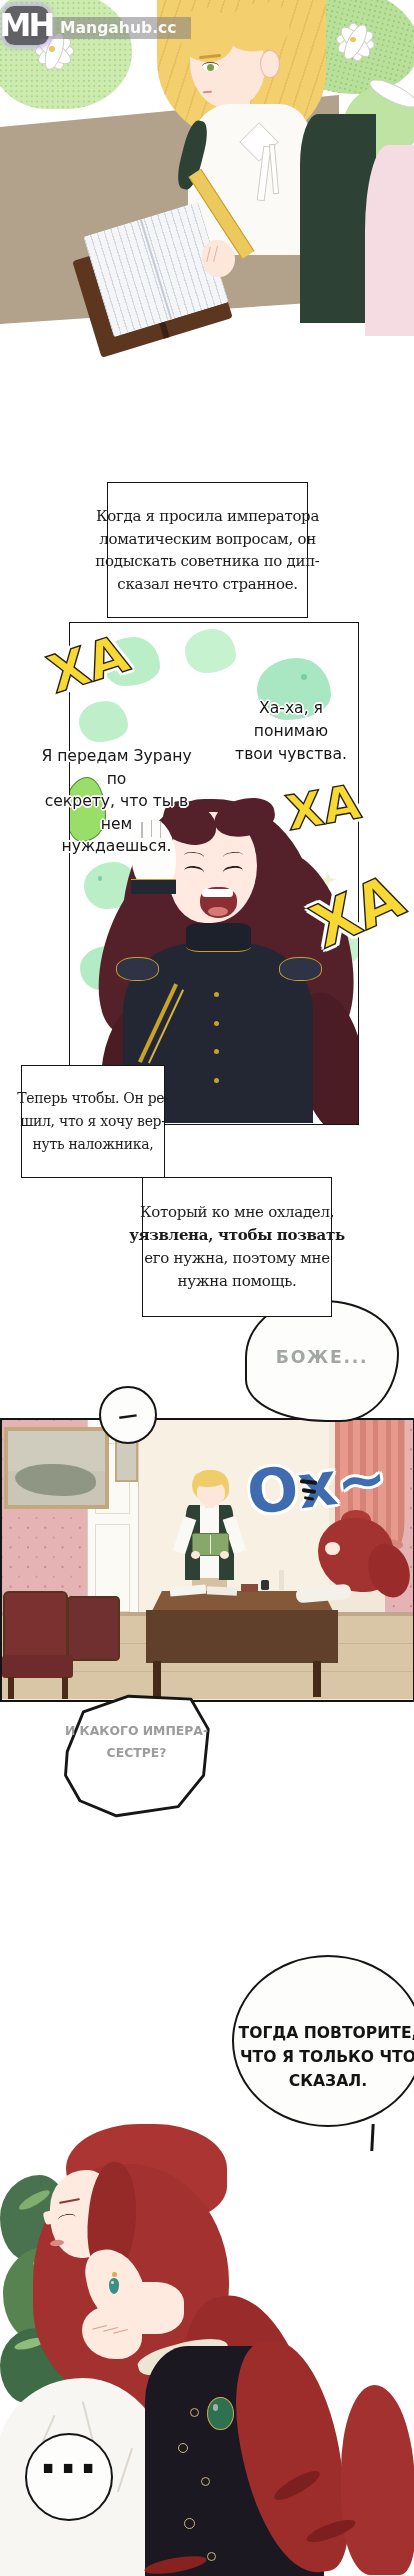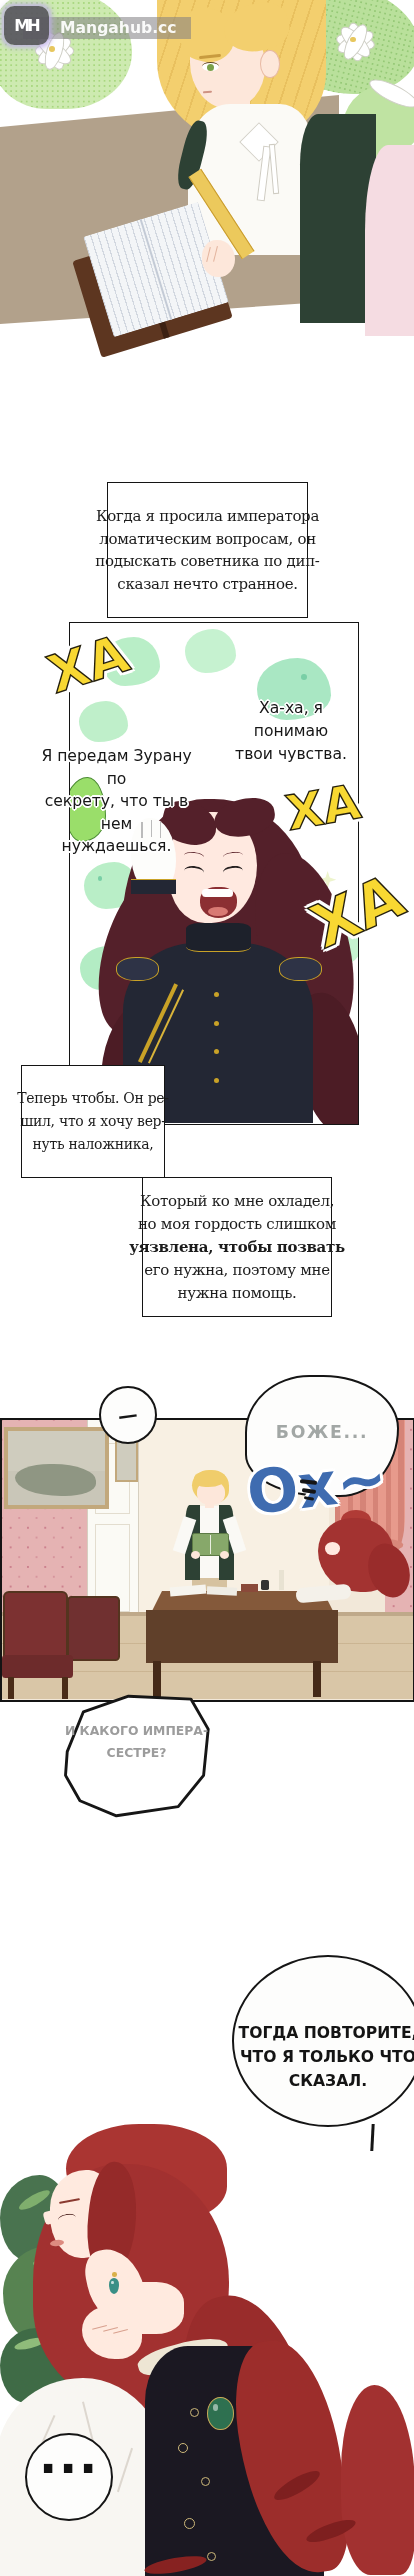--- a/index.html
+++ b/index.html
@@ -73,21 +73,21 @@
     </div>
     <div class="a skin" style="left:202px;top:240px;width:33px;height:37px;border-radius:45% 55% 50% 50%;">
       <div class="a" style="left:5.8px;top:7px;width:1.2px;height:15px;background:#e3b49e;transform:rotate(14deg);"></div>
       <div class="a" style="left:12.7px;top:5.8px;width:1.2px;height:16px;background:#e3b49e;transform:rotate(14deg);"></div>
     </div>
   </div>
 
   <div class="a" style="left:0;top:0;width:196px;height:52px;z-index:10;">
     <div class="a" style="left:23px;top:17.3px;width:168px;height:22px;background:rgba(128,126,130,.55);"></div>
     <div class="a" style="left:3.5px;top:5.8px;width:45px;height:39px;background:rgba(88,86,94,.92);border-radius:10.4px;box-shadow:0 0 5.8px 2.3px rgba(190,172,232,.8);display:flex;align-items:center;justify-content:center;">
-      <span style="color:#fff;font-weight:bold;font-size:16px;letter-spacing:-2.9px;font-family:'DejaVu Sans',sans-serif;">MH</span>
+      <span style="color:#fff;font-weight:bold;font-size:32px;letter-spacing:-2.9px;font-family:'DejaVu Sans',sans-serif;">MH</span>
     </div>
     <div class="a" style="left:60px;top:19px;color:rgba(255,255,255,.92);font-size:15.6px;font-weight:bold;">Mangahub.cc</div>
   </div>
 
   <div class="nbox" style="left:107px;top:482px;width:201px;height:136px;font-size:15px;">
     <div class="ln" style="line-height:22.5px;">Когда я просила императора</div>
     <div class="ln" style="line-height:22.5px;">ломатическим вопросам, он</div>
     <div class="ln" style="line-height:22.5px;">подыскать советника по дип-</div>
     <div class="ln" style="line-height:22.5px;">сказал нечто странное.</div>
   </div>
@@ -160,21 +160,20 @@
     <div>нуждаешься.</div>
   </div>
 
   <div class="nbox" style="left:21px;top:1065px;width:144px;height:113px;font-size:14px;z-index:8;">
     <div class="ln" style="line-height:23px;">Теперь чтобы. Он ре-</div>
     <div class="ln" style="line-height:23px;">шил, что я хочу вер-</div>
     <div class="ln" style="line-height:23px;">нуть наложника,</div>
   </div>
   <div class="nbox" style="left:142px;top:1177px;width:190px;height:140px;font-size:15px;z-index:8;">
     <div class="ln" style="line-height:23px;text-align:right;">Который ко мне охладел,</div>
-    <div class="ln" style="line-height:23px;">но моя гордость слишком</div>
     <div class="ln" style="line-height:23px;font-weight:bold;">уязвлена, чтобы позвать</div>
     <div class="ln" style="line-height:23px;">его нужна, поэтому мне</div>
     <div class="ln" style="line-height:23px;">нужна помощь.</div>
   </div>
 
   <div class="panel" style="left:0;top:1418px;width:415px;height:284px;border-width:2.3px;background:#f2e8d9;">
     <div class="a" style="left:0;top:0;width:85px;height:279px;background-color:#e5b3b3;background-image:radial-gradient(circle,rgba(200,120,135,.85) 1.2px,transparent 1.5px),radial-gradient(circle,rgba(200,120,135,.5) 0.9px,transparent 1.2px);background-size:17.3px 19.6px,17.3px 19.6px;background-position:0 0,8.6px 9.8px;border-right:1.2px solid #cfa0a0;"></div>
     <div class="a" style="left:85px;top:0;width:52px;height:222px;background:#fbfaf5;border-left:1.7px solid #d6cfc0;border-right:1.7px solid #d6cfc0;box-sizing:border-box;">
       <div class="a" style="left:7px;top:23px;width:33px;height:69px;border:1.2px solid #e3ddcf;"></div>
       <div class="a" style="left:7px;top:104px;width:33px;height:86px;border:1.2px solid #e3ddcf;"></div>
@@ -231,21 +230,21 @@
     <div class="a" style="left:316px;top:98px;width:76px;height:74px;background:#a33331;border-radius:48% 52% 40% 60%;z-index:4;"></div>
     <div class="a" style="left:367px;top:123px;width:40px;height:55px;background:#992c2b;border-radius:50%;transform:rotate(-18deg);z-index:4;"></div>
     <div class="a skin" style="left:323px;top:122px;width:15px;height:12.7px;border-radius:50%;background:#ffe9e0;z-index:4;"></div>
     <div class="a" style="left:294px;top:166px;width:55px;height:15px;background:#f4f1ea;border-radius:7px;transform:rotate(-5deg);z-index:4;"></div>
   </div>
 
   <div class="bubble" style="left:99px;top:1386px;width:58px;height:58px;border-radius:50%;display:flex;align-items:center;justify-content:center;">
     <span style="font-weight:900;font-size:19.6px;transform:rotate(-8deg);color:#151515;">—</span>
   </div>
 
-  <div class="bubble" style="left:245px;top:1375px;width:154px;height:122px;border-radius:46% 54% 42% 58% / 52% 48% 62% 38%;">
+  <div class="bubble" style="left:245px;top:1300px;width:154px;height:122px;border-radius:46% 54% 42% 58% / 52% 48% 62% 38%;">
     <div style="position:absolute;left:0;top:38%;width:100%;text-align:center;font-size:17.3px;font-weight:bold;letter-spacing:1.7px;color:#a2a7a5;">БОЖЕ...</div>
   </div>
   <div class="a" style="left:300px;top:1480px;width:17.3px;height:3.5px;background:#151515;border-radius:1.7px;transform:rotate(6deg);z-index:7;"></div>
   <div class="a" style="left:302px;top:1489px;width:14px;height:3.5px;background:#151515;border-radius:1.7px;transform:rotate(8deg);z-index:7;"></div>
   <div class="a" style="left:304px;top:1497px;width:10.4px;height:2.9px;background:#151515;border-radius:1.7px;transform:rotate(10deg);z-index:7;"></div>
 
   <div class="a" style="left:247px;top:1450px;font-size:60px;font-weight:900;color:#3f6cb0;transform:rotate(-7deg);z-index:6;text-shadow:-2.9px 0 0 #fff,2.9px 0 0 #fff,0 -2.9px 0 #fff,0 2.9px 0 #fff,-2.3px -2.3px 0 #fff,2.3px 2.3px 0 #fff,-2.3px 2.3px 0 #fff,2.3px -2.3px 0 #fff;">Ох~</div>
 
   <div class="a" style="left:58px;top:1691px;width:156px;height:130px;z-index:5;">
     <svg width="156" height="130" viewBox="0 0 270 225">

